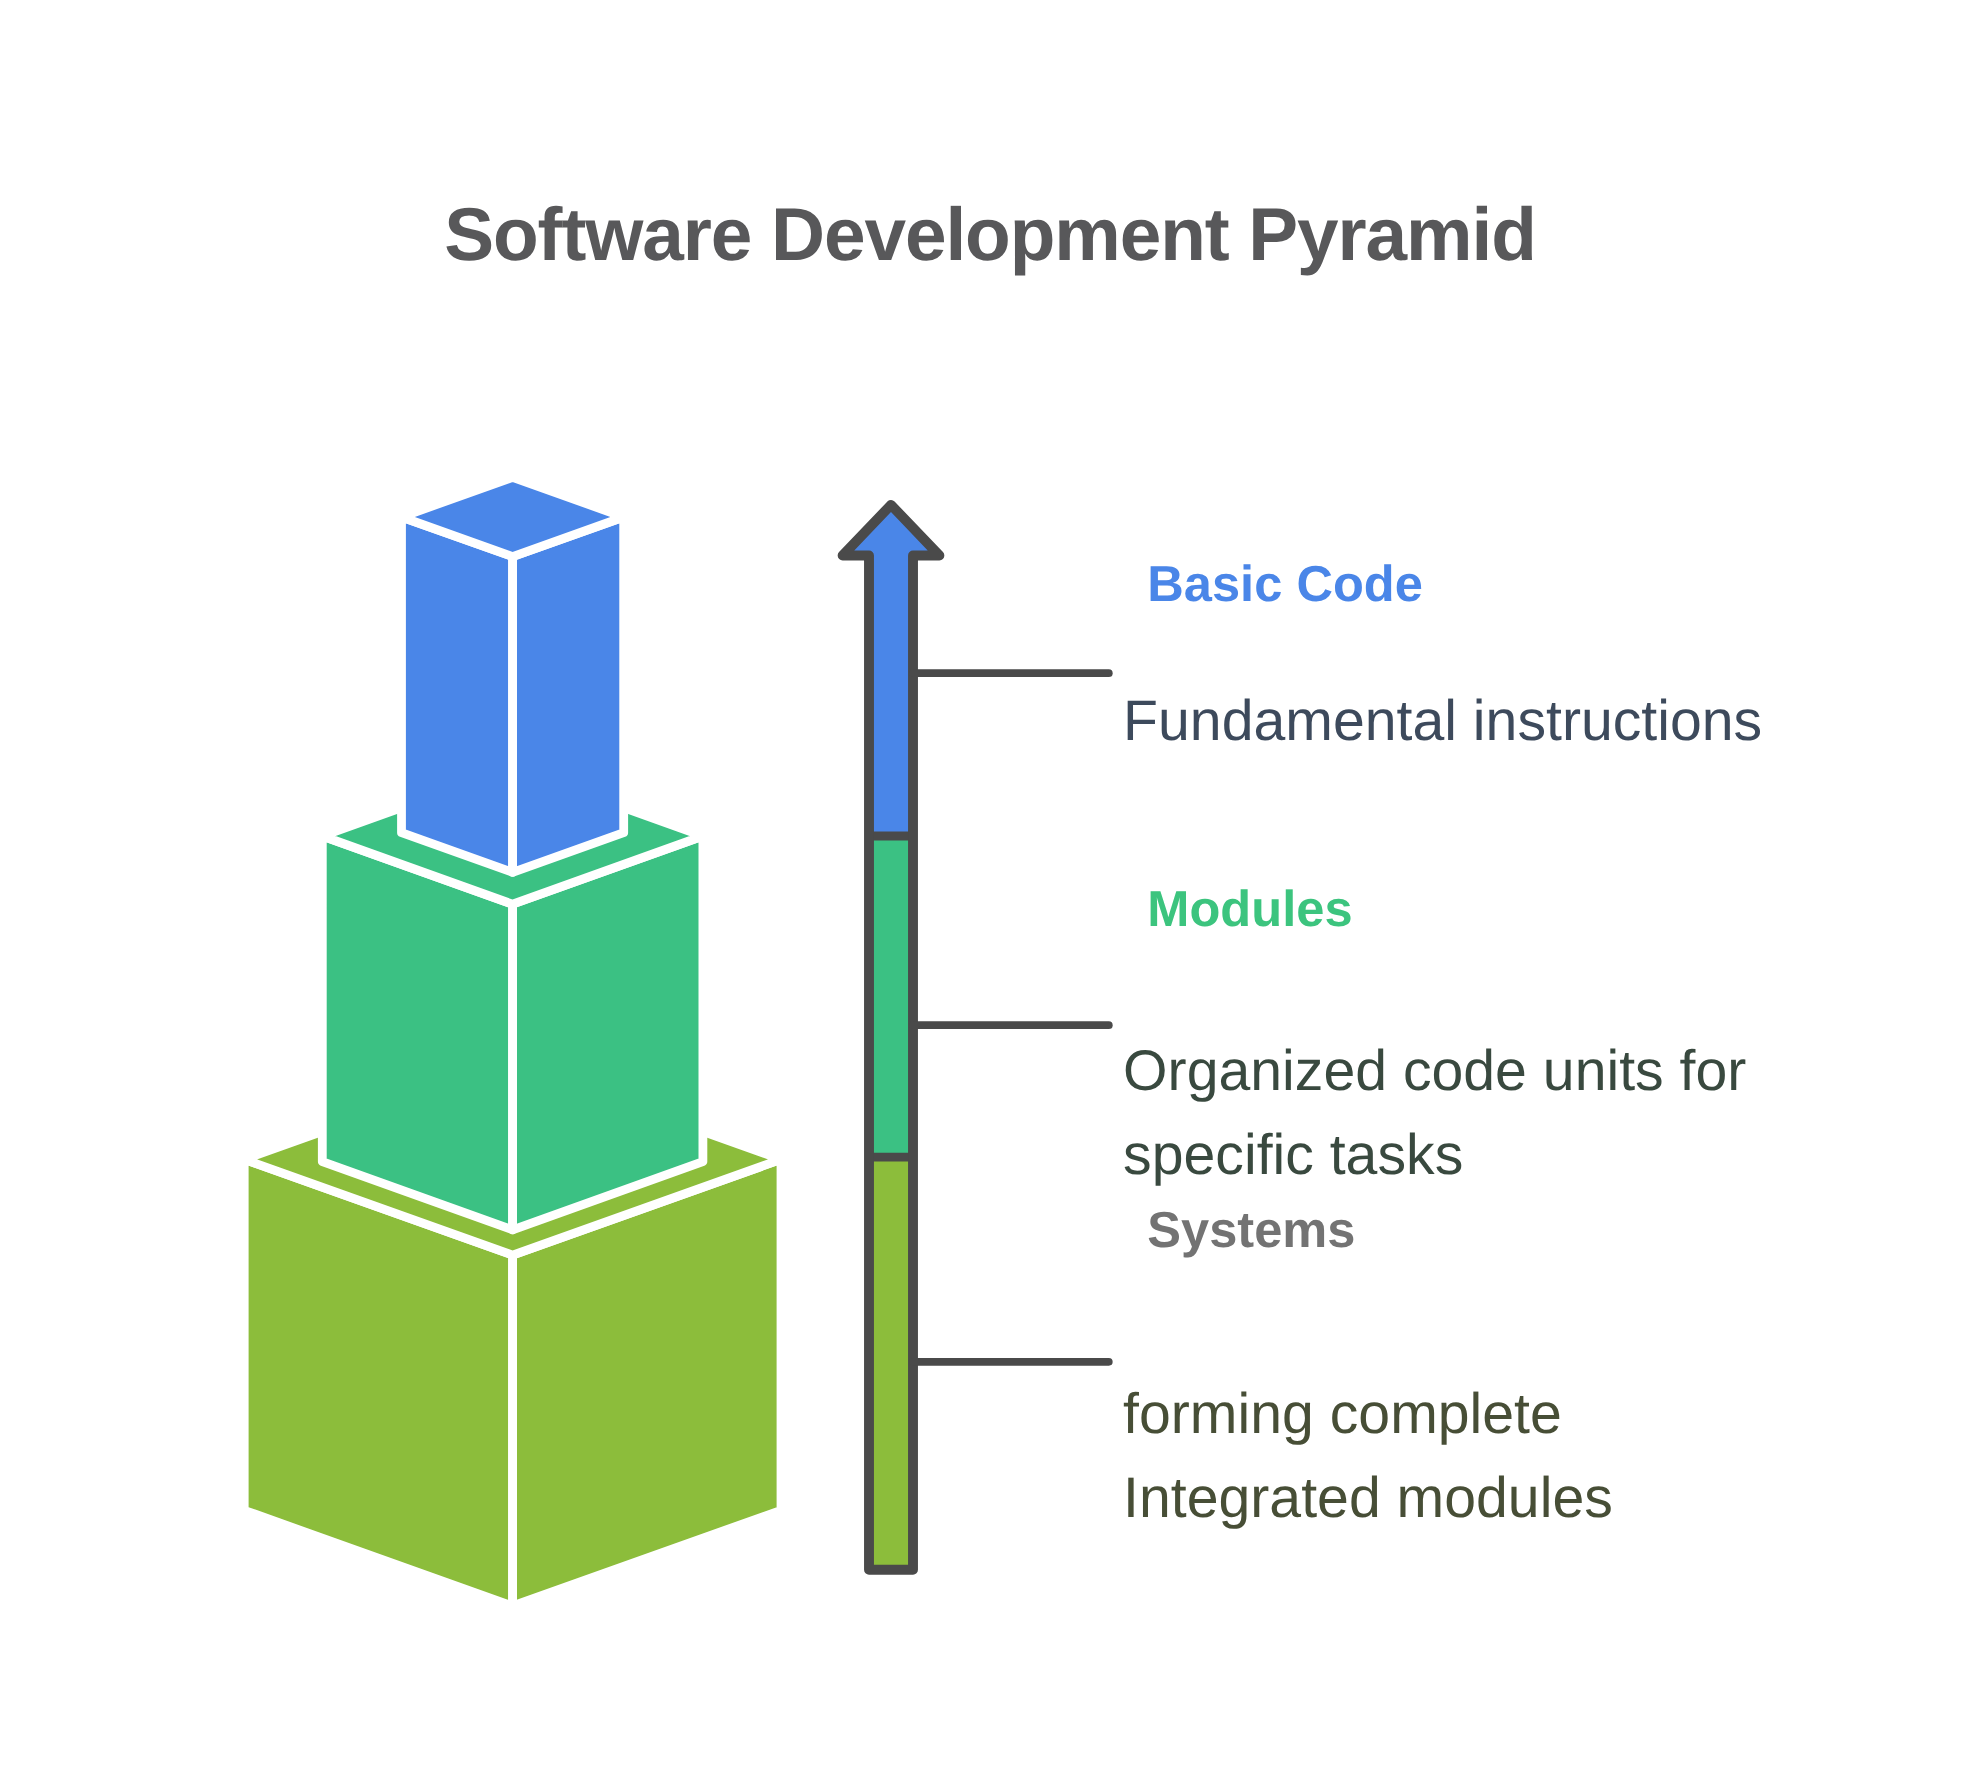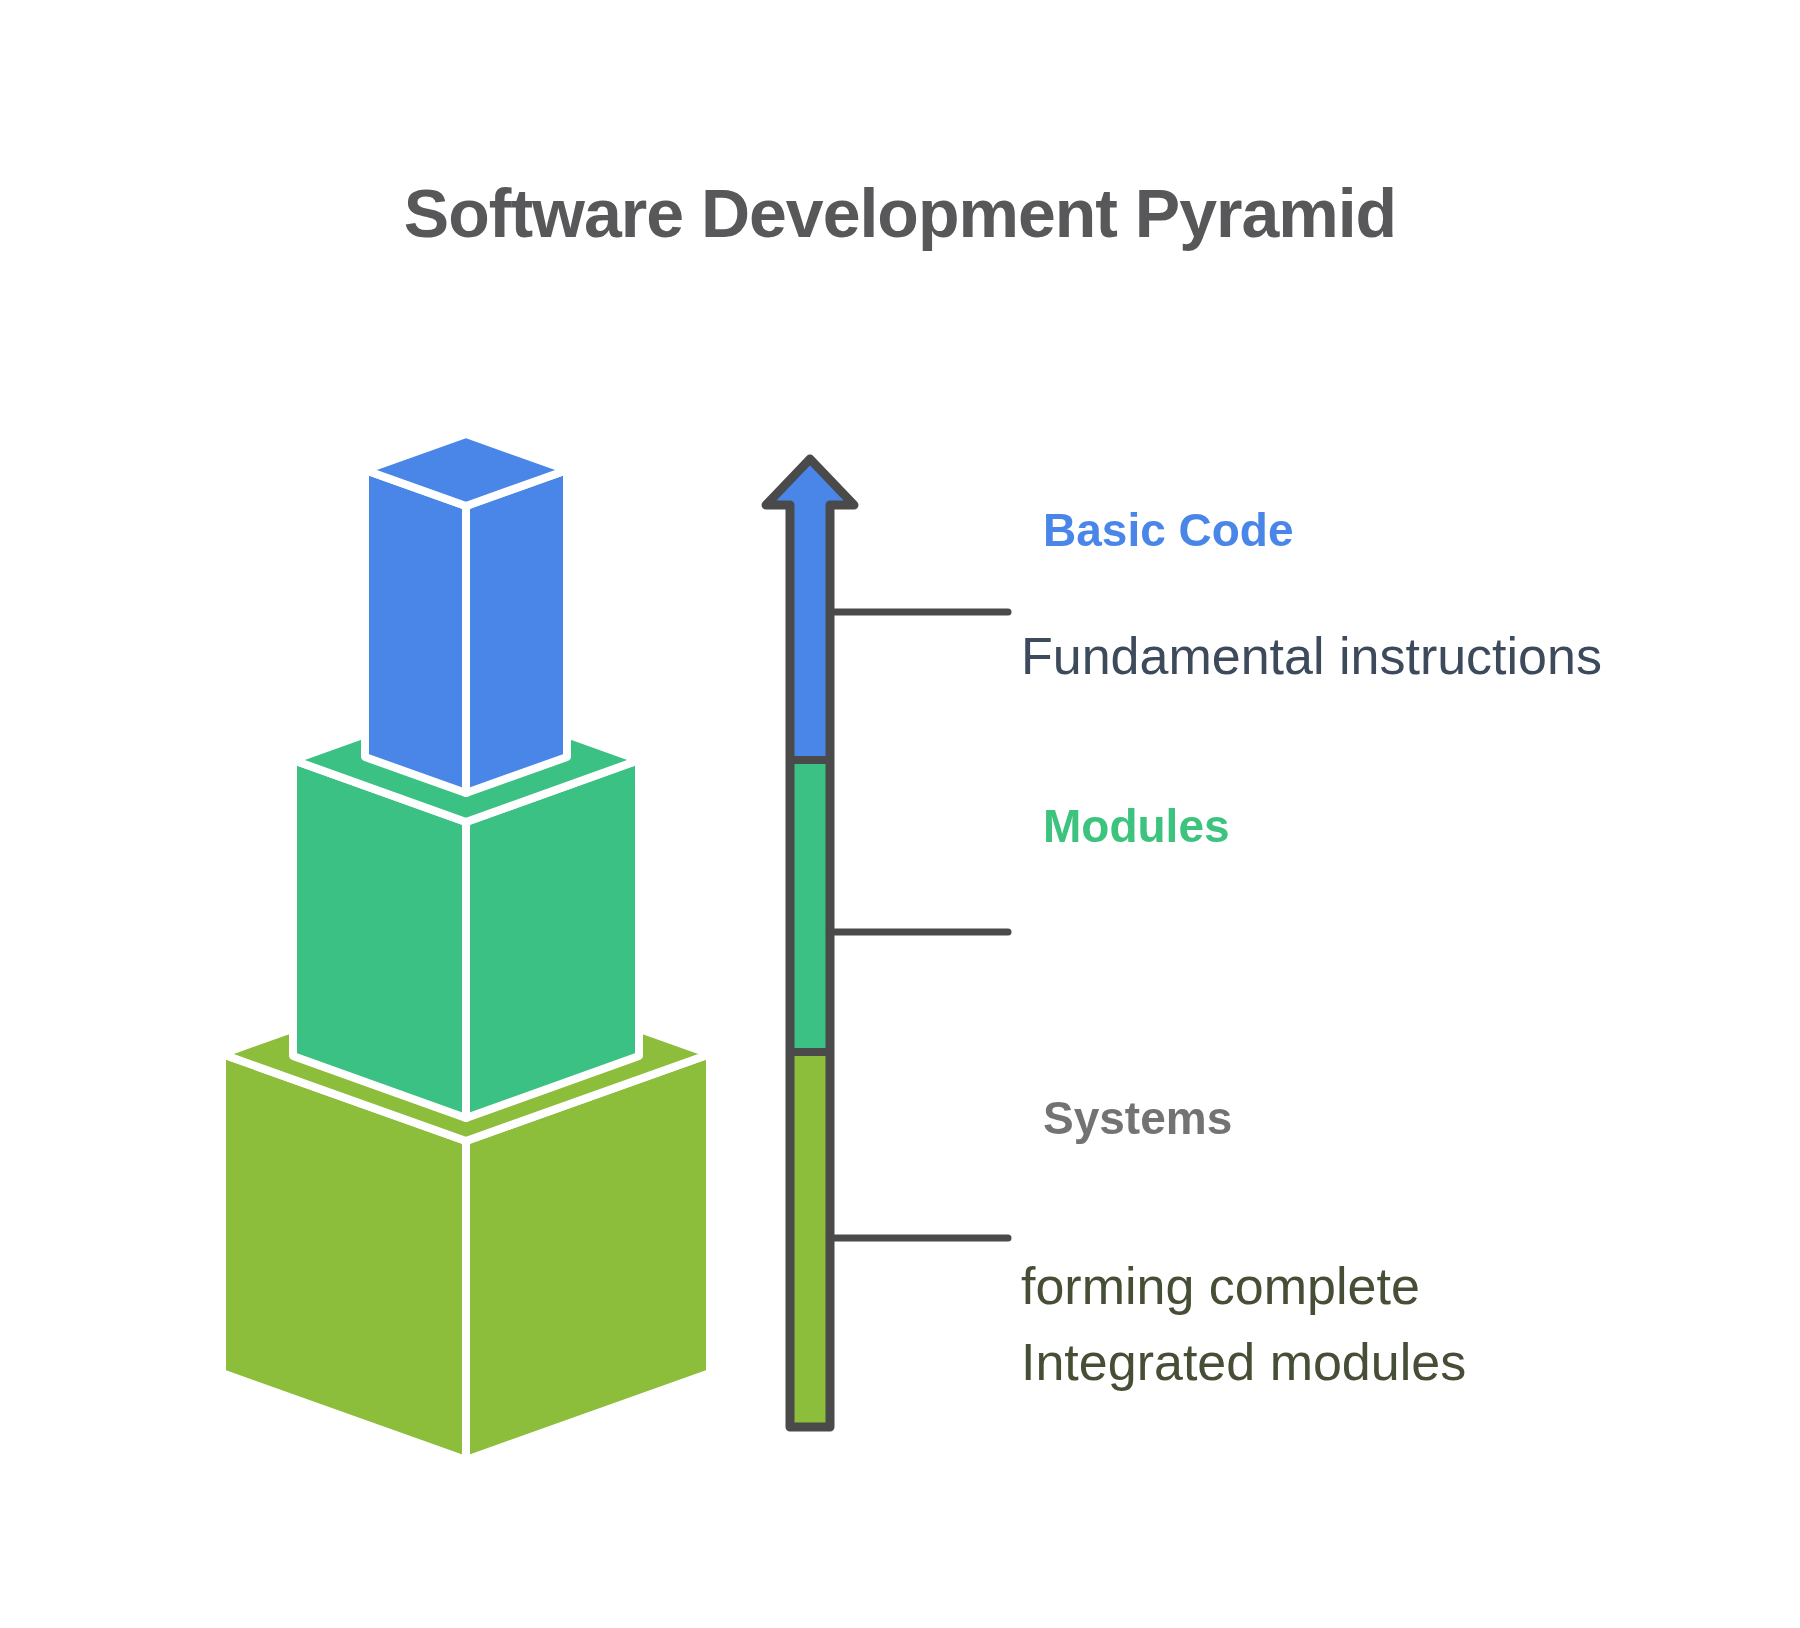--- a/index.html
+++ b/index.html
@@ -89,20 +89,24 @@
       <line x1="830" y1="1238" x2="1008" y2="1238" stroke-width="7" stroke-linecap="round" stroke="#4a4a4a"></line>
     </g>
   </svg>
 
   <div class="section-heading heading-basic" style="top:504px">Basic Code</div>
   <div class="section-desc desc-basic" style="top:618px">
     <div>Fundamental instructions</div>
   </div>
 
   <div class="section-heading heading-modules" style="top:800px">Modules</div>
+  <div class="section-desc desc-modules" style="top:936px">
+    <div>Organized code units for</div>
+    <div>specific tasks</div>
+  </div>
 
   <div class="section-heading heading-systems" style="top:1092px">Systems</div>
   <div class="section-desc desc-systems" style="top:1248px">
     <div>forming complete</div>
     <div>Integrated modules</div>
   </div>
 
 </div>
 
 </body></html>

